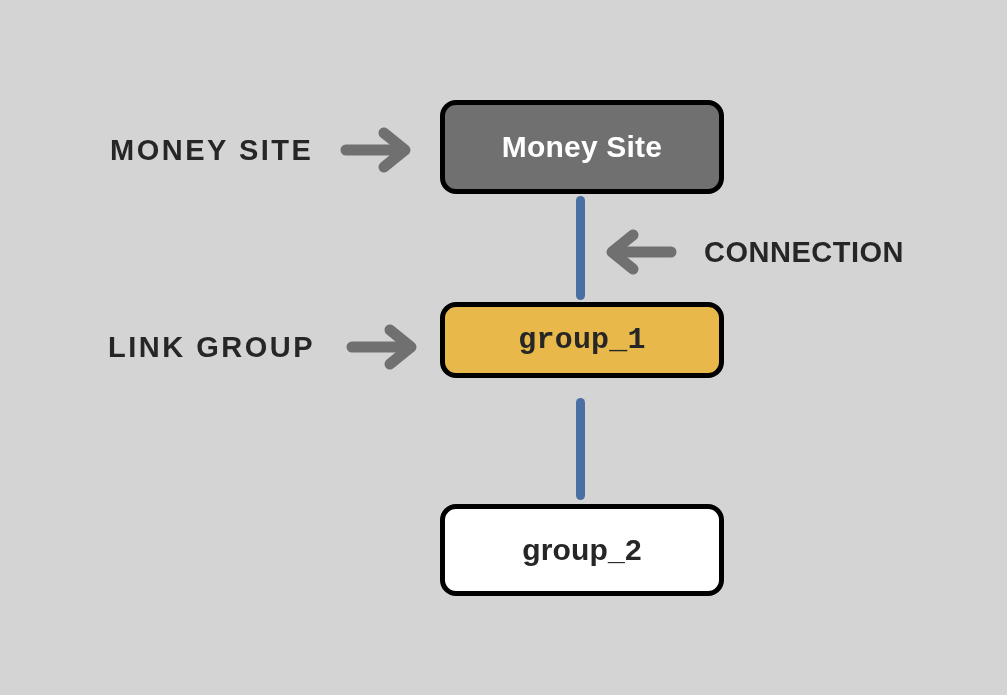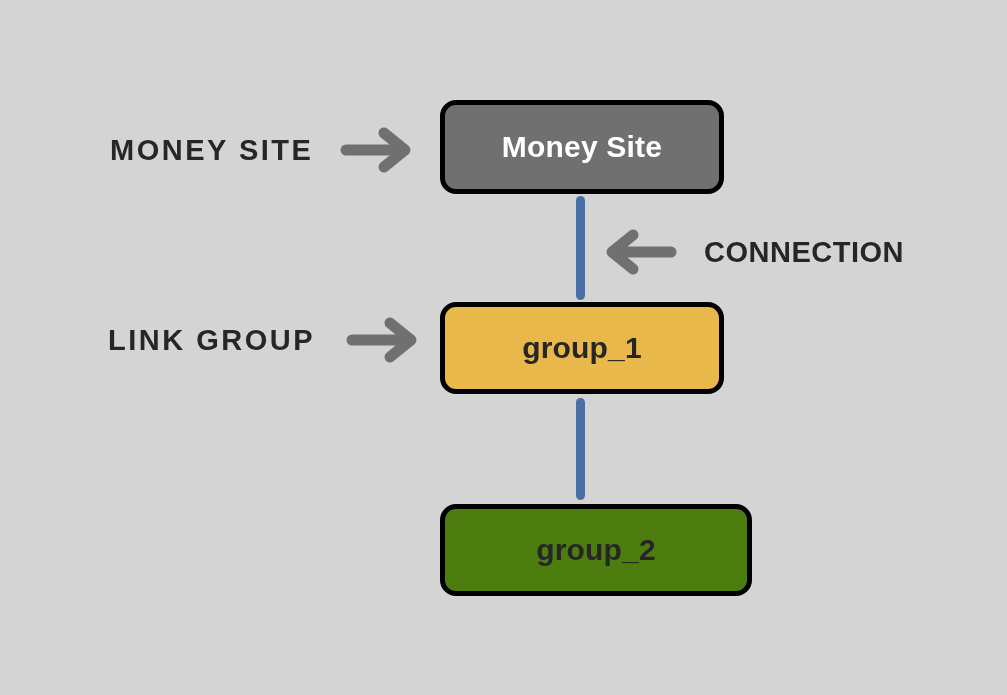--- a/index.html
+++ b/index.html
@@ -47,29 +47,30 @@
   }
   #node-money-site .node-label {
     color: #ffffff;
     font-size: 30px;
   }
 
   #node-group-1 {
     left: 440px;
     top: 302px;
     width: 284px;
-    height: 92px;
+    height: 76px;
     background: #e8b84b;
+    font-family: Liberation Mono, monospace;
   }
   #node-group-2 {
     left: 440px;
     top: 504px;
-    width: 312px;
+    width: 284px;
     height: 92px;
-    background: #4d7c0f;
+    background: #ffffff;
   }
   #node-group-1 .node-label,
   #node-group-2 .node-label {
     color: #262626;
     font-size: 30px;
   }
 
   
   .connector {
     position: absolute;
@@ -115,21 +116,21 @@
   #annotation-money-site {
     left: 110px;
     top: 126px;
   }
   #annotation-money-site .arrow-icon {
     margin-left: 26px;
   }
 
   #annotation-link-group {
     left: 108px;
-    top: 316px;
+    top: 323px;
   }
   #annotation-link-group .arrow-icon {
     margin-left: 30px;
   }
 
   #annotation-connection {
     left: 600px;
     top: 228px;
   }
   #annotation-connection .arrow-icon {

